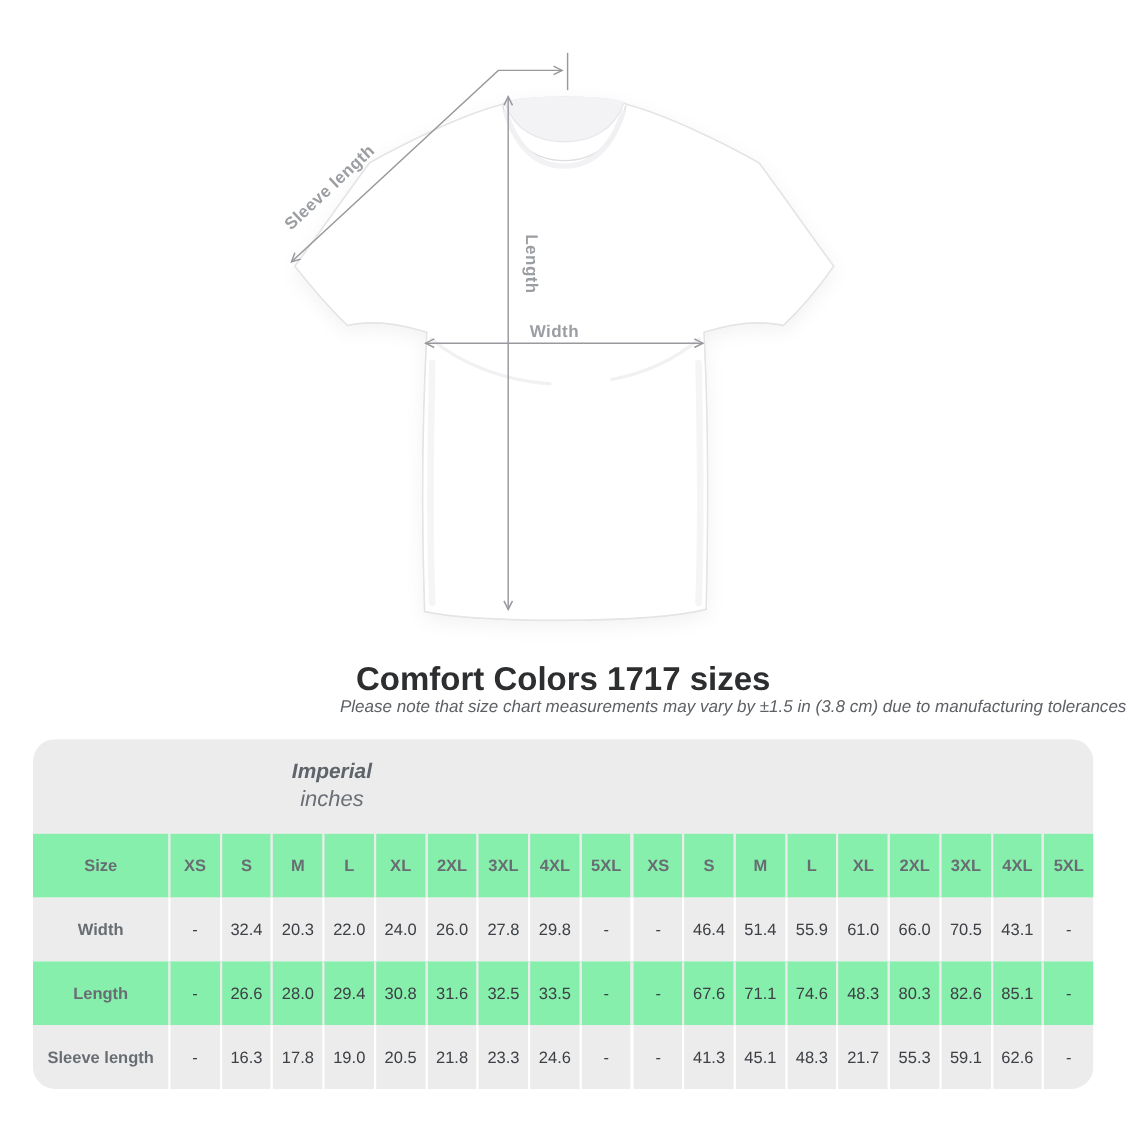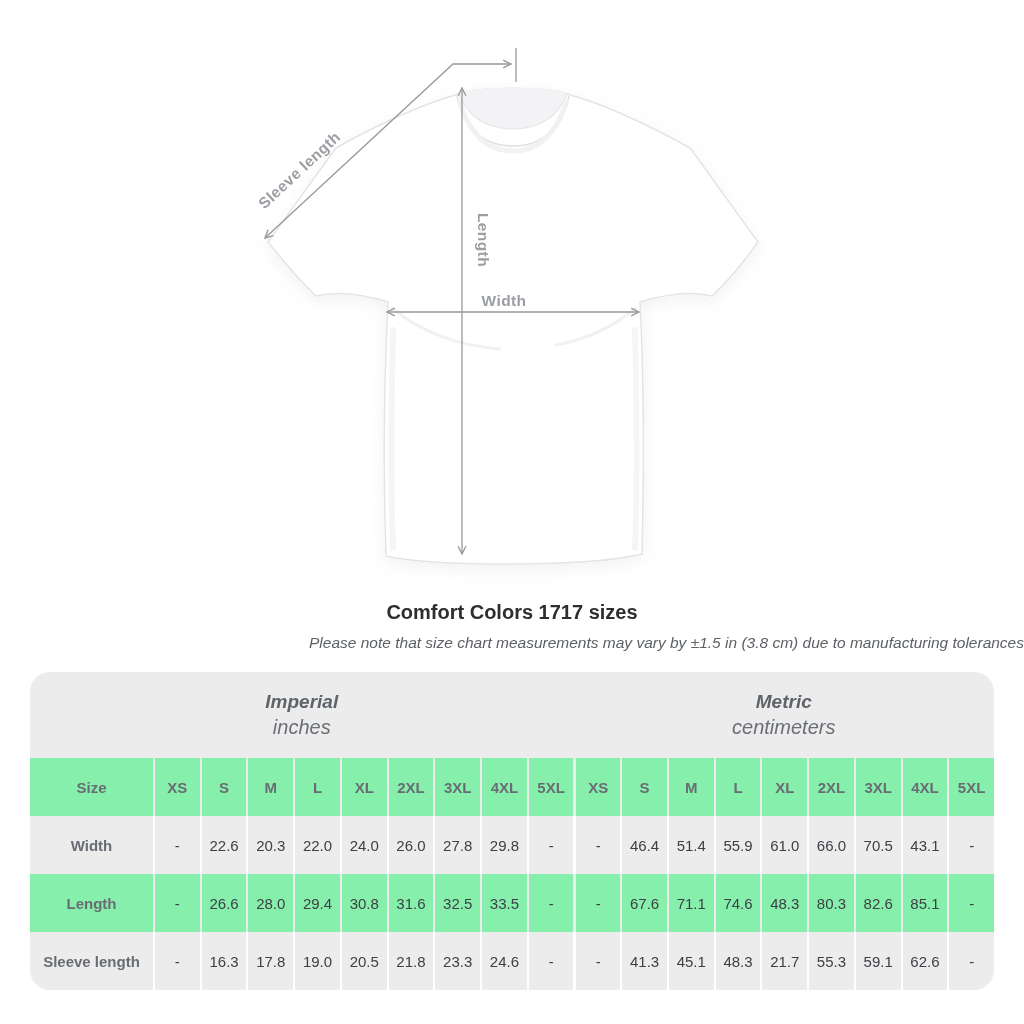--- a/index.html
+++ b/index.html
@@ -7,21 +7,21 @@
         font-family:"Liberation Sans",sans-serif;}
 
   
   .figure{position:absolute;top:0;left:0;width:1024px;height:590px;}
   .figure svg{display:block;}
   .measure-label{fill:#9b9ea2;font-size:15.5px;font-weight:600;letter-spacing:.4px;
                  font-family:"Liberation Sans",sans-serif;}
 
   
   .title{position:absolute;top:601px;left:0;width:1024px;text-align:center;
-         font-size:20px;font-weight:bold;color:#2d2e30;}
+         font-size:30px;font-weight:bold;color:#2d2e30;}
   .subtitle{position:absolute;top:634px;left:0;width:1024px;text-align:right;
             font-size:15.5px;font-style:italic;color:#5d6165;}
 
   
   .table-card{position:absolute;left:30px;top:672px;width:964px;border-radius:20px;
               overflow:hidden;background:#fff;}
   .band{display:grid;grid-template-columns:123px repeat(18,1fr);height:86px;background:#ececec;}
   .band-group{display:flex;flex-direction:column;align-items:center;justify-content:center;gap:3px;}
   .band-title{font-size:19px;font-weight:bold;font-style:italic;color:#5f646a;}
   .band-sub{font-size:20px;font-style:italic;color:#6a6f75;}
@@ -94,24 +94,20 @@
 
   <div class="title">Comfort Colors 1717 sizes</div>
   <div class="subtitle">Please note that size chart measurements may vary by ±1.5 in (3.8 cm) due to manufacturing tolerances</div>
 
   <div class="table-card">
     <div class="band">
       <div class="band-group" style="grid-column:1/11;">
         <div class="band-title">Imperial</div>
         <div class="band-sub">inches</div>
       </div>
-      <div class="band-group" style="grid-column:11/20;">
-        <div class="band-title">Metric</div>
-        <div class="band-sub">centimeters</div>
-      </div>
     </div>
     <div class="size-grid">
         <div class="cell white head labelcol">Size</div>
         <div class="cell white head sep">XS</div>
         <div class="cell white head sep">S</div>
         <div class="cell white head sep">M</div>
         <div class="cell white head sep">L</div>
         <div class="cell white head sep">XL</div>
         <div class="cell white head sep">2XL</div>
         <div class="cell white head sep">3XL</div>
@@ -121,21 +117,21 @@
         <div class="cell white head sep">S</div>
         <div class="cell white head sep">M</div>
         <div class="cell white head sep">L</div>
         <div class="cell white head sep">XL</div>
         <div class="cell white head sep">2XL</div>
         <div class="cell white head sep">3XL</div>
         <div class="cell white head sep">4XL</div>
         <div class="cell white head sep">5XL</div>
         <div class="cell gray labelcol">Width</div>
         <div class="cell gray sep">-</div>
-        <div class="cell gray sep">22.6</div>
+        <div class="cell gray sep">32.4</div>
         <div class="cell gray sep">20.3</div>
         <div class="cell gray sep">22.0</div>
         <div class="cell gray sep">24.0</div>
         <div class="cell gray sep">26.0</div>
         <div class="cell gray sep">27.8</div>
         <div class="cell gray sep">29.8</div>
         <div class="cell gray sep">-</div>
         <div class="cell gray sep sep2">-</div>
         <div class="cell gray sep">46.4</div>
         <div class="cell gray sep">51.4</div>

